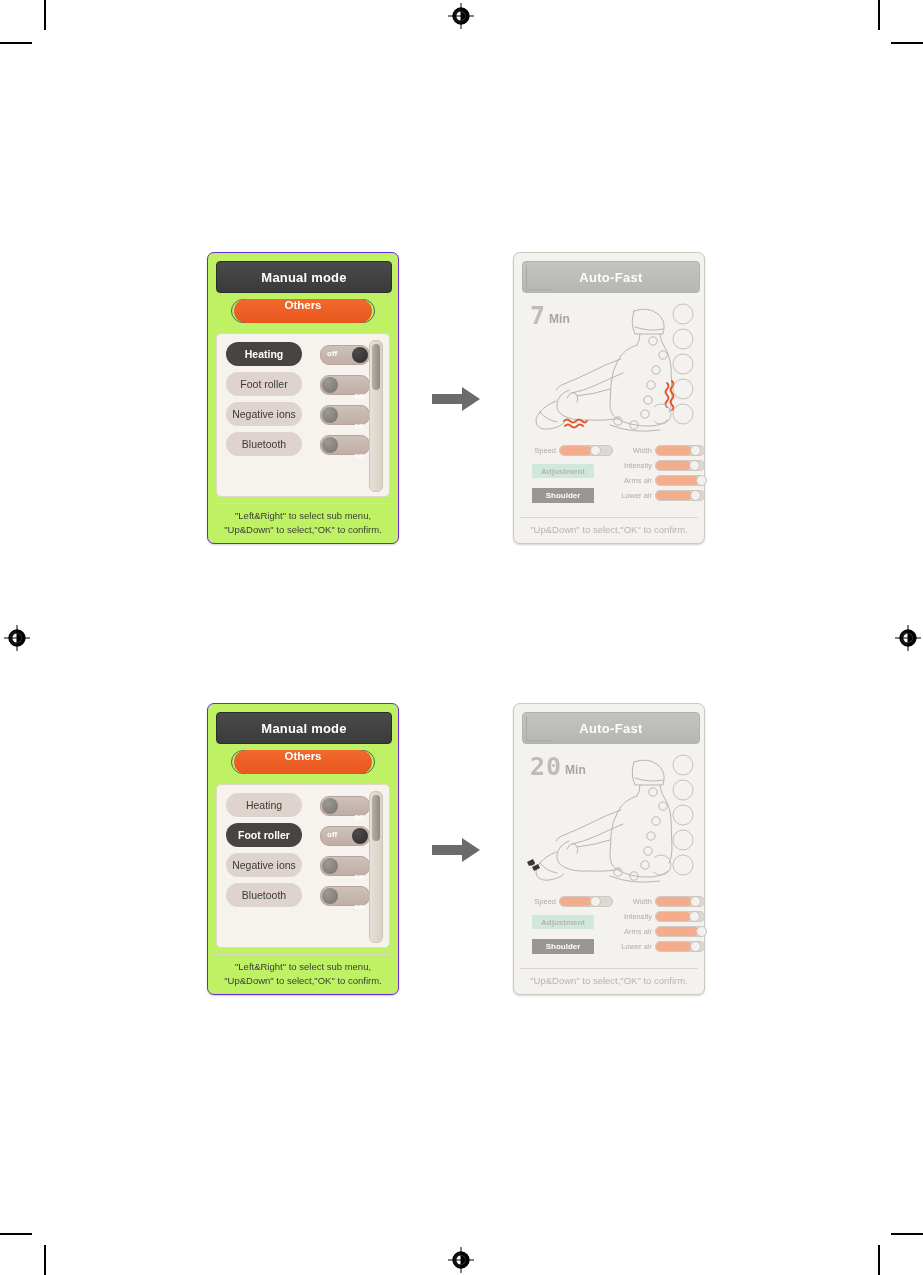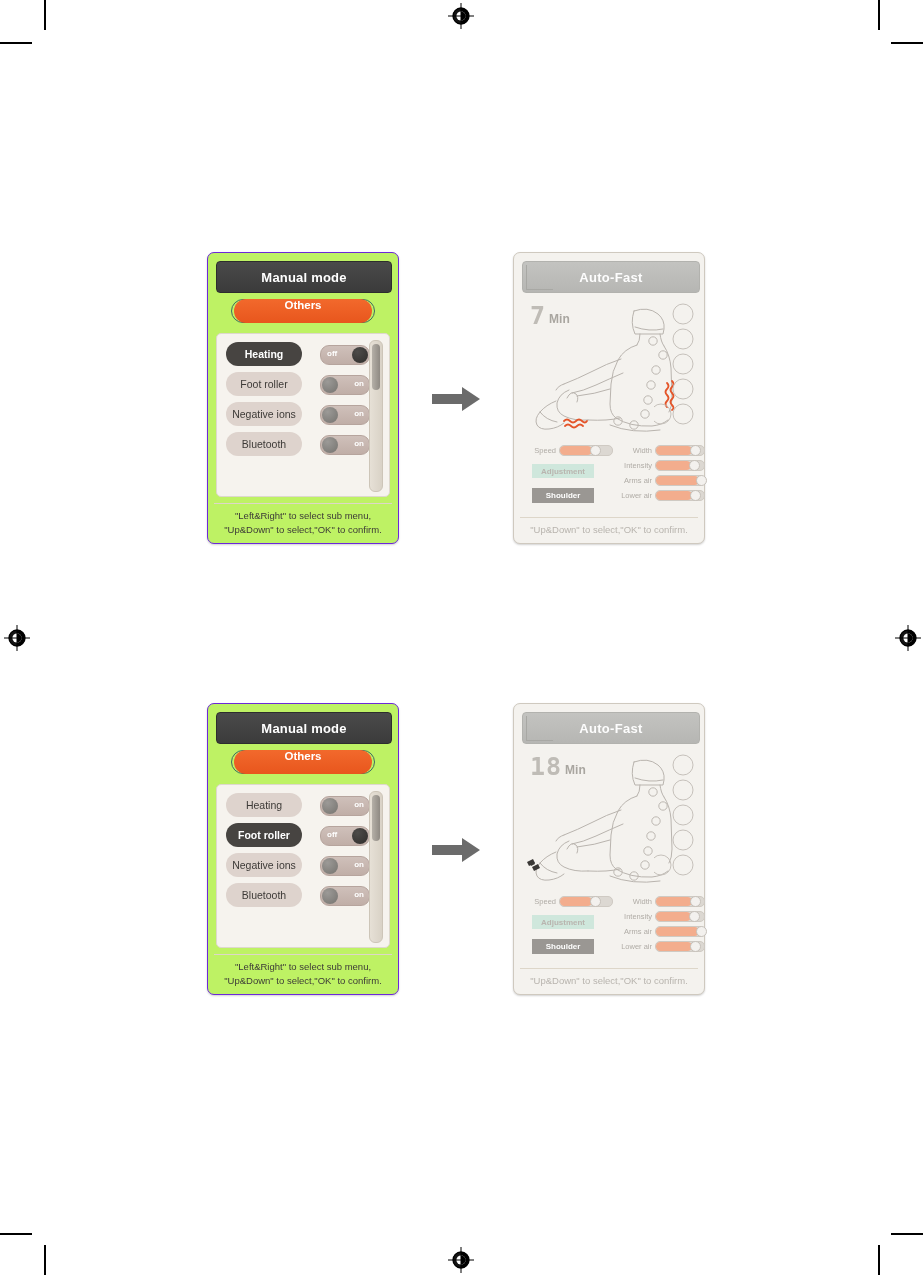--- a/index.html
+++ b/index.html
@@ -44,21 +44,21 @@
 
   .row{position:absolute;left:9px;width:155px;height:24px;}
   .chip{position:absolute;left:0;top:0;width:76px;height:24px;border-radius:12px;
       display:flex;align-items:center;justify-content:center;font-size:10.5px;}
   .chip.idle{background:#ded3cd;color:#3d3a37;}
   .chip.sel{background:#474441;color:#fff;font-weight:bold;}
 
   .sw{position:absolute;left:94px;top:3px;width:48px;height:18px;border-radius:9px;
       background:linear-gradient(#cfc0ba,#c0aea7);border:1px solid #b6a49d;}
   .sw .lbl{position:absolute;top:3px;font-size:8px;color:#fff;font-weight:bold;}
-  .sw.on .lbl{right:5px;}
+  .sw.on .lbl{right:5px;margin-top:12px;}
   .sw.off .lbl{left:6px;}
   .knob{position:absolute;top:1px;width:16px;height:16px;border-radius:50%;}
   .sw.on .knob{left:1px;background:radial-gradient(circle at 35% 30%,#9c9a97,#75736f);}
   .sw.off .knob{right:1px;background:radial-gradient(circle at 35% 30%,#4d4b49,#2f2d2b);}
 
   
   .sbar{position:absolute;left:152px;top:6px;width:12px;height:150px;border-radius:6px;
       background:linear-gradient(90deg,#e6e0d6,#d9d2c6);border:1px solid #cdc5b8;}
   .sthumb{position:absolute;left:2px;top:3px;width:8px;height:46px;border-radius:4px;
       background:linear-gradient(90deg,#b5b0a8,#8f8a83);}
@@ -416,21 +416,21 @@
 </div>
 
 <div class="panel auto" style="left:513px;top:703px;">
   <div class="hdr-auto">
     <div class="bracket"></div>
     <span>Auto-Fast</span>
   </div>
 
   <div class="bodyarea">
     <div class="timer">
-      <span class="num">18</span>
+      <span class="num">20</span>
       <span class="unit">Min</span>
     </div>
 
     <svg class="figure" width="176" height="146" viewBox="0 0 176 146">
       <g fill="none" stroke="#b9b4ae" stroke-width="1" stroke-linejoin="round" stroke-linecap="round">
         <path d="M112 14 q14-5 24 3 q7 6 6 15 l-1 5 l-28 0 q-5-11-1-23 Z"></path>
         <path d="M113 30 q14 5 28 2"></path>
         <path d="M118 37 q0 7 -3 11"></path>
         <path d="M138 37 q1 8 4 12"></path>
         <path d="M115 48 q-13 4 -19 15 q-6 11 -7 24 l-1 20 q0 10 6 14"></path>

